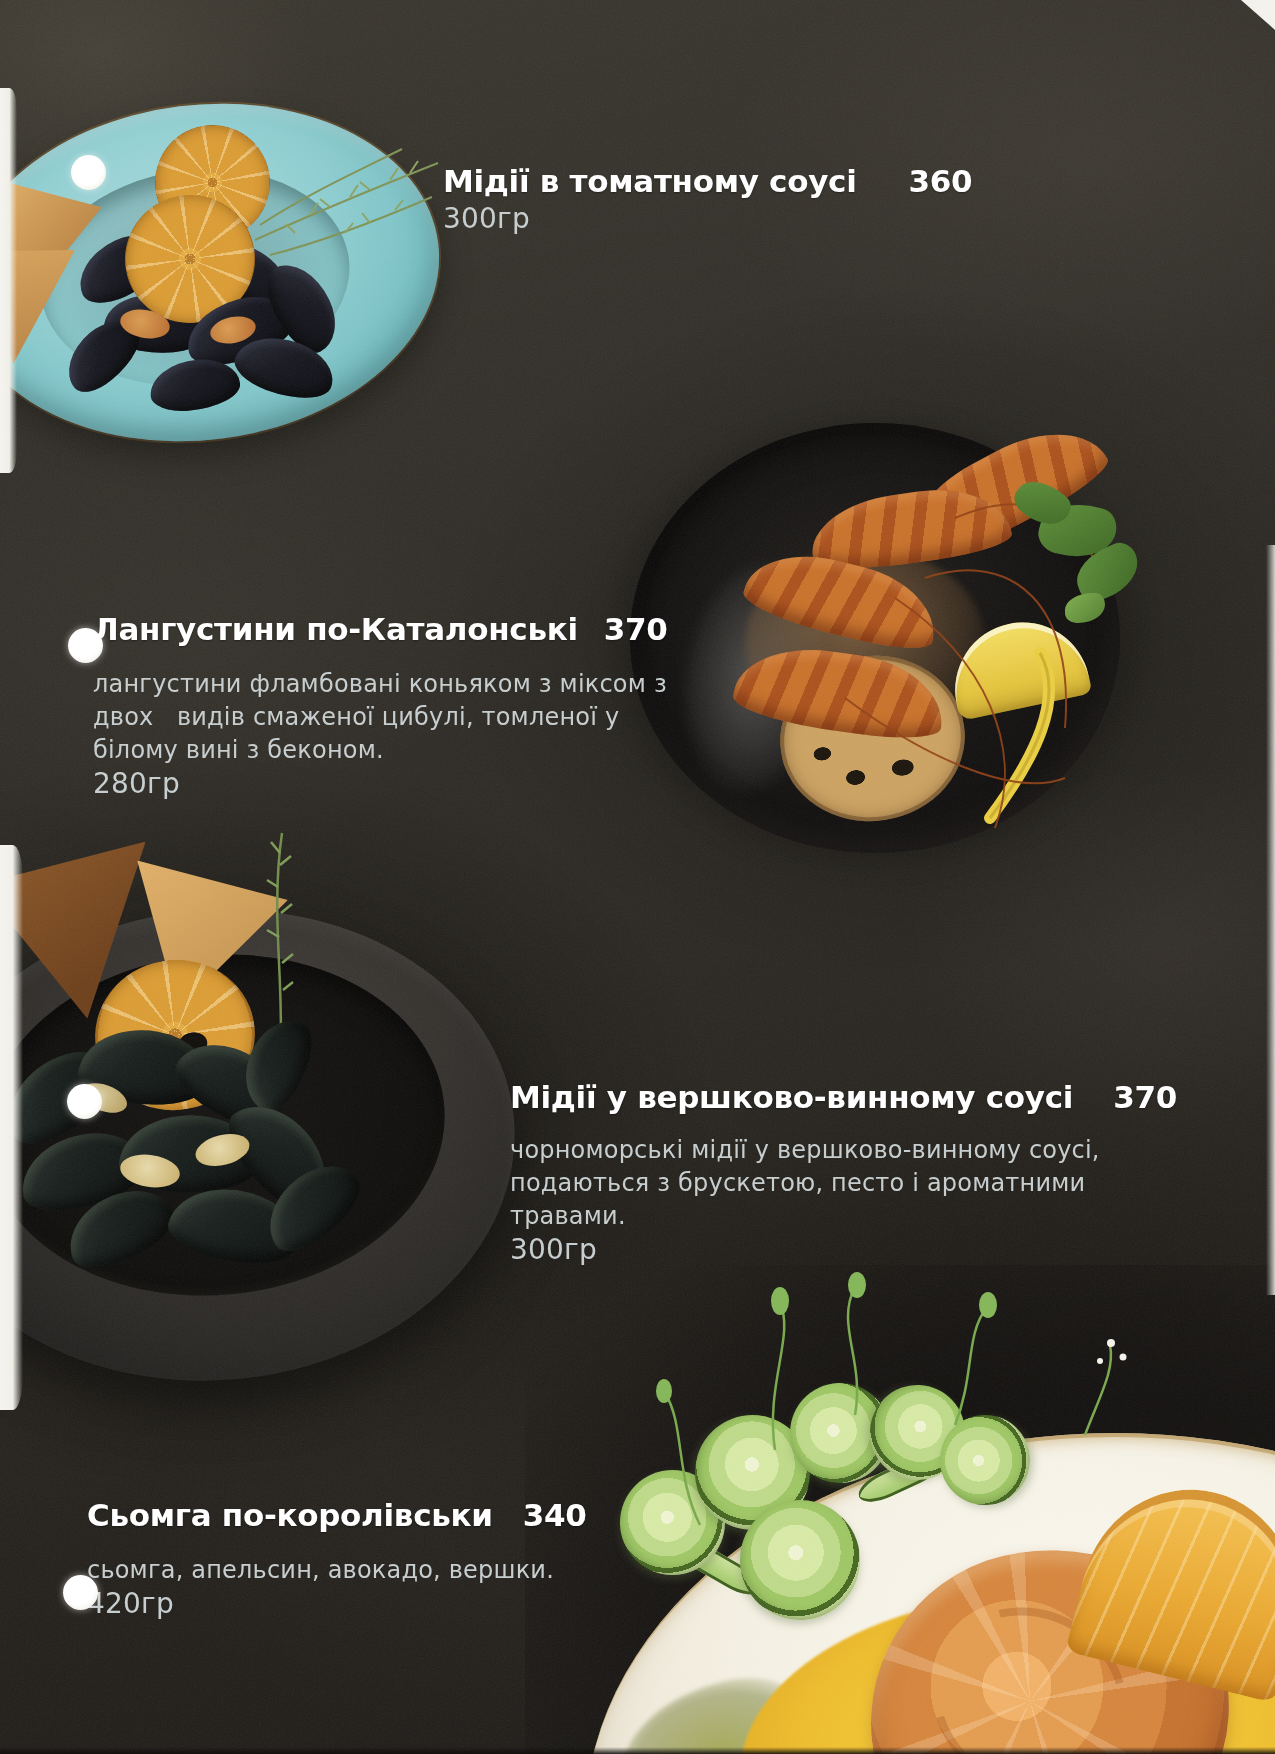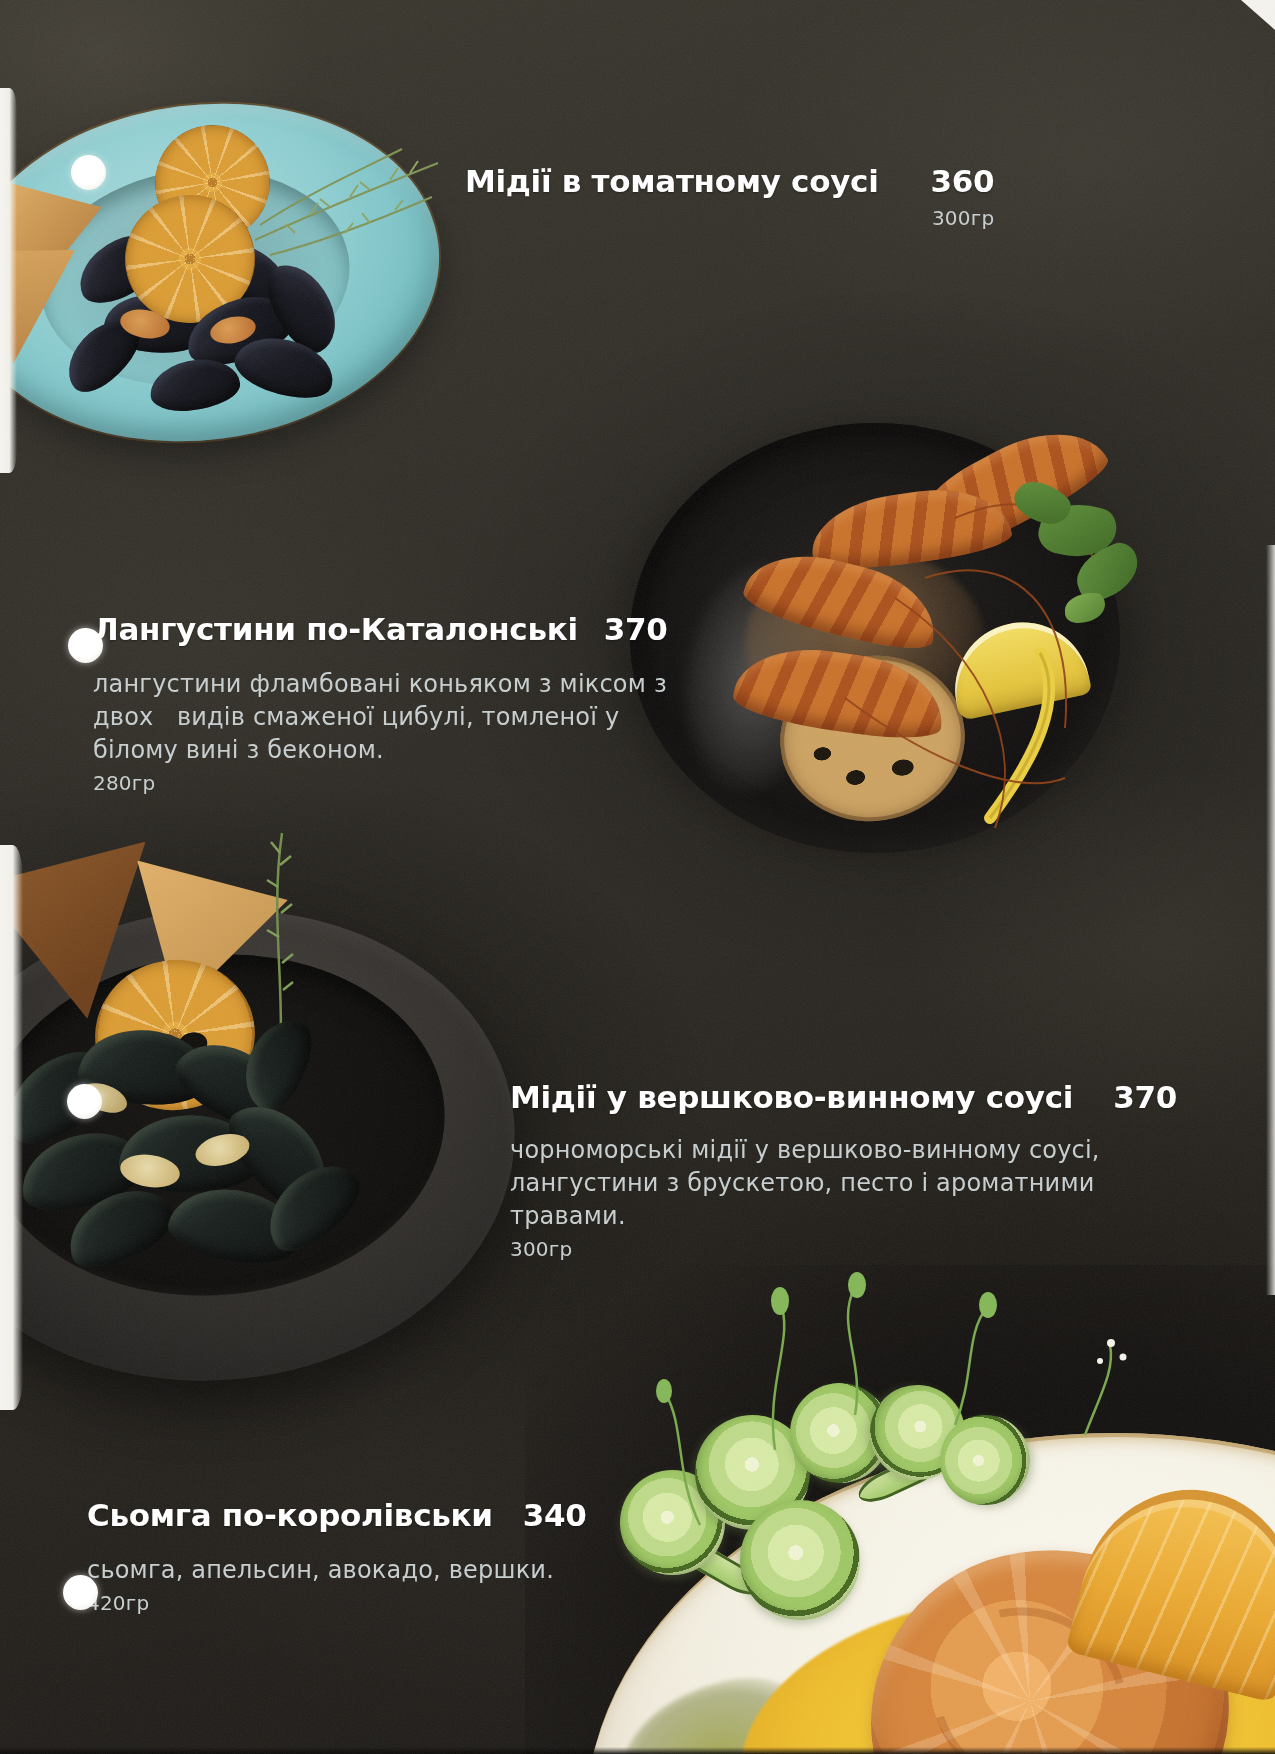--- a/index.html
+++ b/index.html
@@ -16,21 +16,21 @@
     radial-gradient(660px 500px at 71% 36%, rgba(0,0,0,.38), transparent 70%),
     radial-gradient(820px 460px at 74% 80%, rgba(8,6,5,.45), transparent 70%);}
   .photo{position:absolute;z-index:20;}
   .abs{position:absolute;}
   
   .menu-item{position:absolute;z-index:40;}
   .title-row{display:flex;align-items:baseline;color:#ffffff;font-weight:700;font-size:31px;
     letter-spacing:-.3px;line-height:42px;white-space:nowrap;text-shadow:0 1px 2px rgba(0,0,0,.45);}
   .price{margin-left:var(--pgap,40px);}
   .desc{white-space:pre;font-size:24px;line-height:33px;color:#c5cccd;letter-spacing:.2px;margin-top:18px;}
-  .weight{font-size:20px;line-height:33px;color:#c5cccd;letter-spacing:.2px;}
+  .weight{font-size:28px;line-height:33px;color:#c5cccd;letter-spacing:.2px;}
   
   .hole{position:absolute;width:35px;height:35px;border-radius:50%;z-index:50;
     background:radial-gradient(circle at 45% 40%, #ffffff 0 55%, #f2f1ea 78%, rgba(240,239,233,0) 100%);
     box-shadow:0 0 7px rgba(250,250,245,.55);}
   .edge-left{position:absolute;left:0;z-index:45;
     background:linear-gradient(to right,#f4f3ee 0,#efeee7 55%,rgba(239,238,231,0) 100%);
     border-radius:0 45% 45% 0/0 6% 6% 0;}
   .edge-right{position:absolute;right:0;top:545px;height:750px;width:9px;z-index:45;opacity:.85;
     background:linear-gradient(to left,#edece6,rgba(237,236,230,0));}
   .corner-tr{position:absolute;top:0;right:0;width:34px;height:30px;background:#f2f1ec;
@@ -235,21 +235,21 @@
         <ellipse cx="139" cy="126" rx="8" ry="12"></ellipse>
       </g>
       <g fill="#f2f2ea">
         <circle cx="586" cy="78" r="4"></circle>
         <circle cx="598" cy="92" r="3.5"></circle>
         <circle cx="575" cy="96" r="3"></circle>
       </g>
     </svg>
   </div>
 
-  <div class="menu-item" style="left:465px;top:160px;text-align:right;--pgap:52px;">
+  <div class="menu-item" style="left:443px;top:160px;--pgap:52px;">
     <div class="title-row">
       <span>Мідії в томатному соусі</span>
       <span class="price">360</span>
     </div>
     <div class="weight">300гр</div>
   </div>
 
   <div class="menu-item" style="left:93px;top:608px;--pgap:26px;">
     <div class="title-row">
       <span>Лангустини по-Каталонські</span>
@@ -260,21 +260,21 @@
 білому вині з беконом.</div>
     <div class="weight">280гр</div>
   </div>
 
   <div class="menu-item" style="left:510px;top:1076px;--pgap:40px;">
     <div class="title-row">
       <span>Мідії у вершково-винному соусі</span>
       <span class="price">370</span>
     </div>
     <div class="desc" style="margin-top:16px;">чорноморські мідії у вершково-винному соусі,
-лангустини з брускетою, песто і ароматними
+подаються з брускетою, песто і ароматними
 травами.</div>
     <div class="weight">300гр</div>
   </div>
 
   <div class="menu-item" style="left:87px;top:1494px;--pgap:30px;">
     <div class="title-row">
       <span>Сьомга по-королівськи</span>
       <span class="price">340</span>
     </div>
     <div class="desc">сьомга, апельсин, авокадо, вершки.</div>

